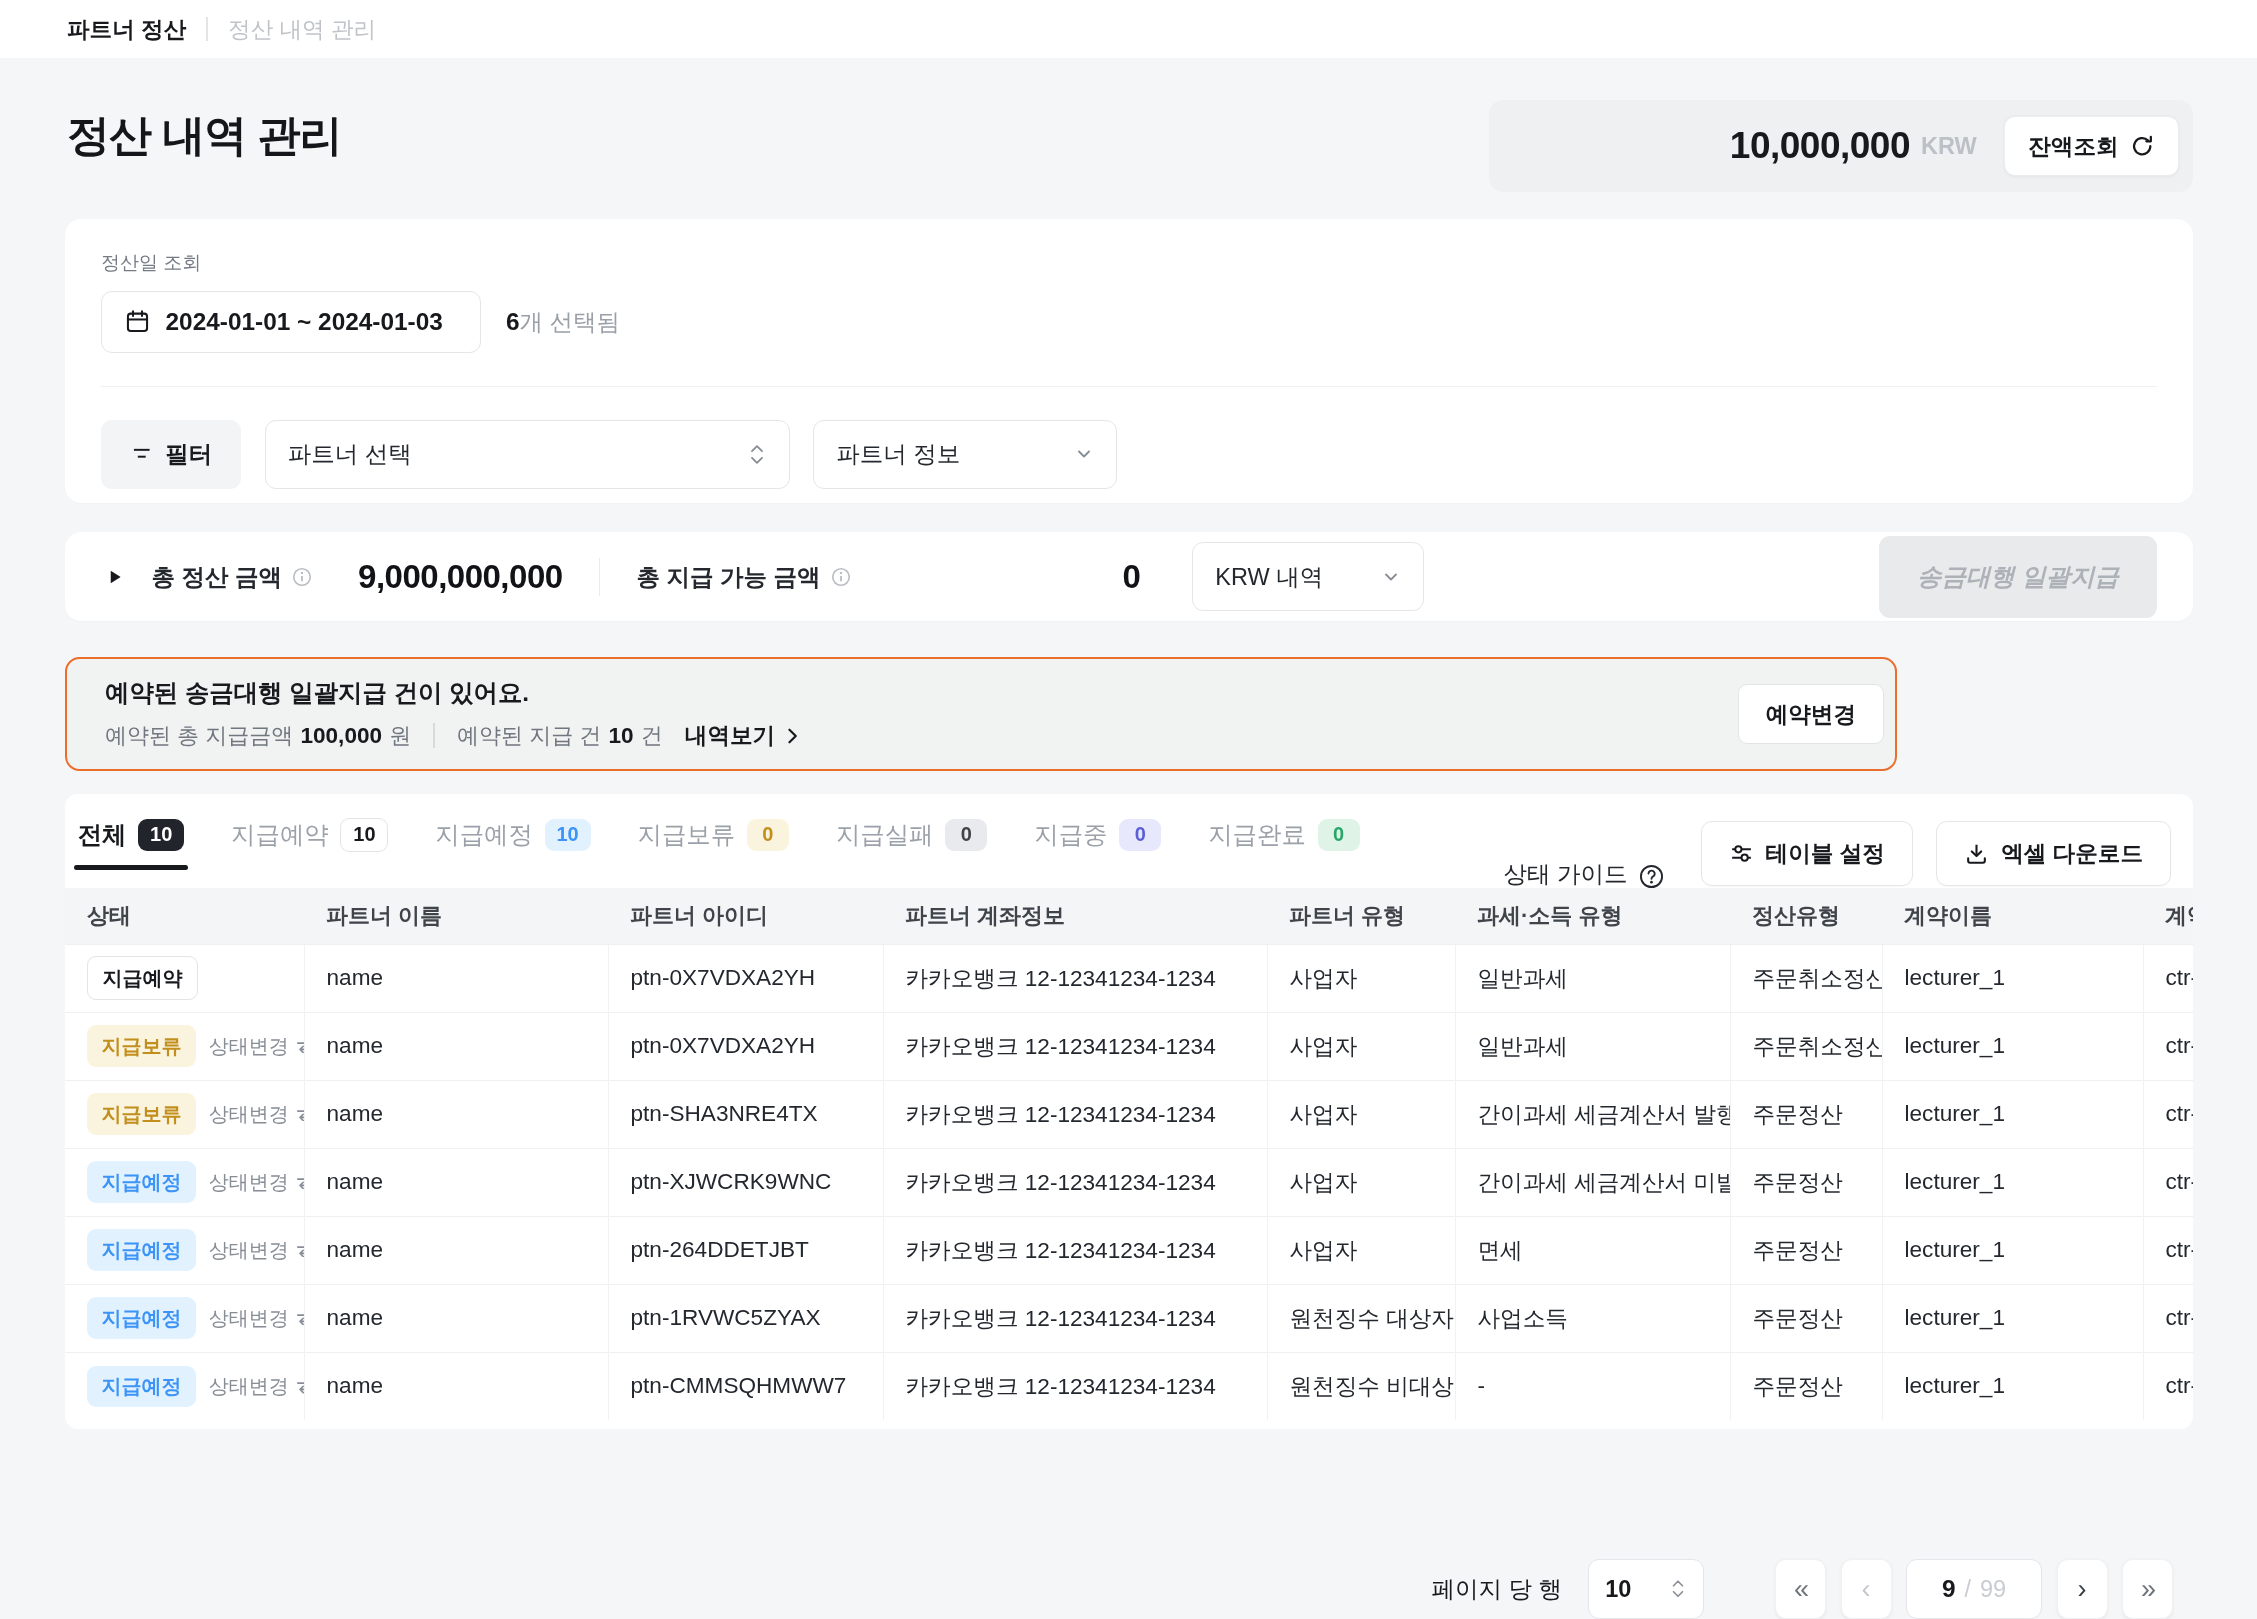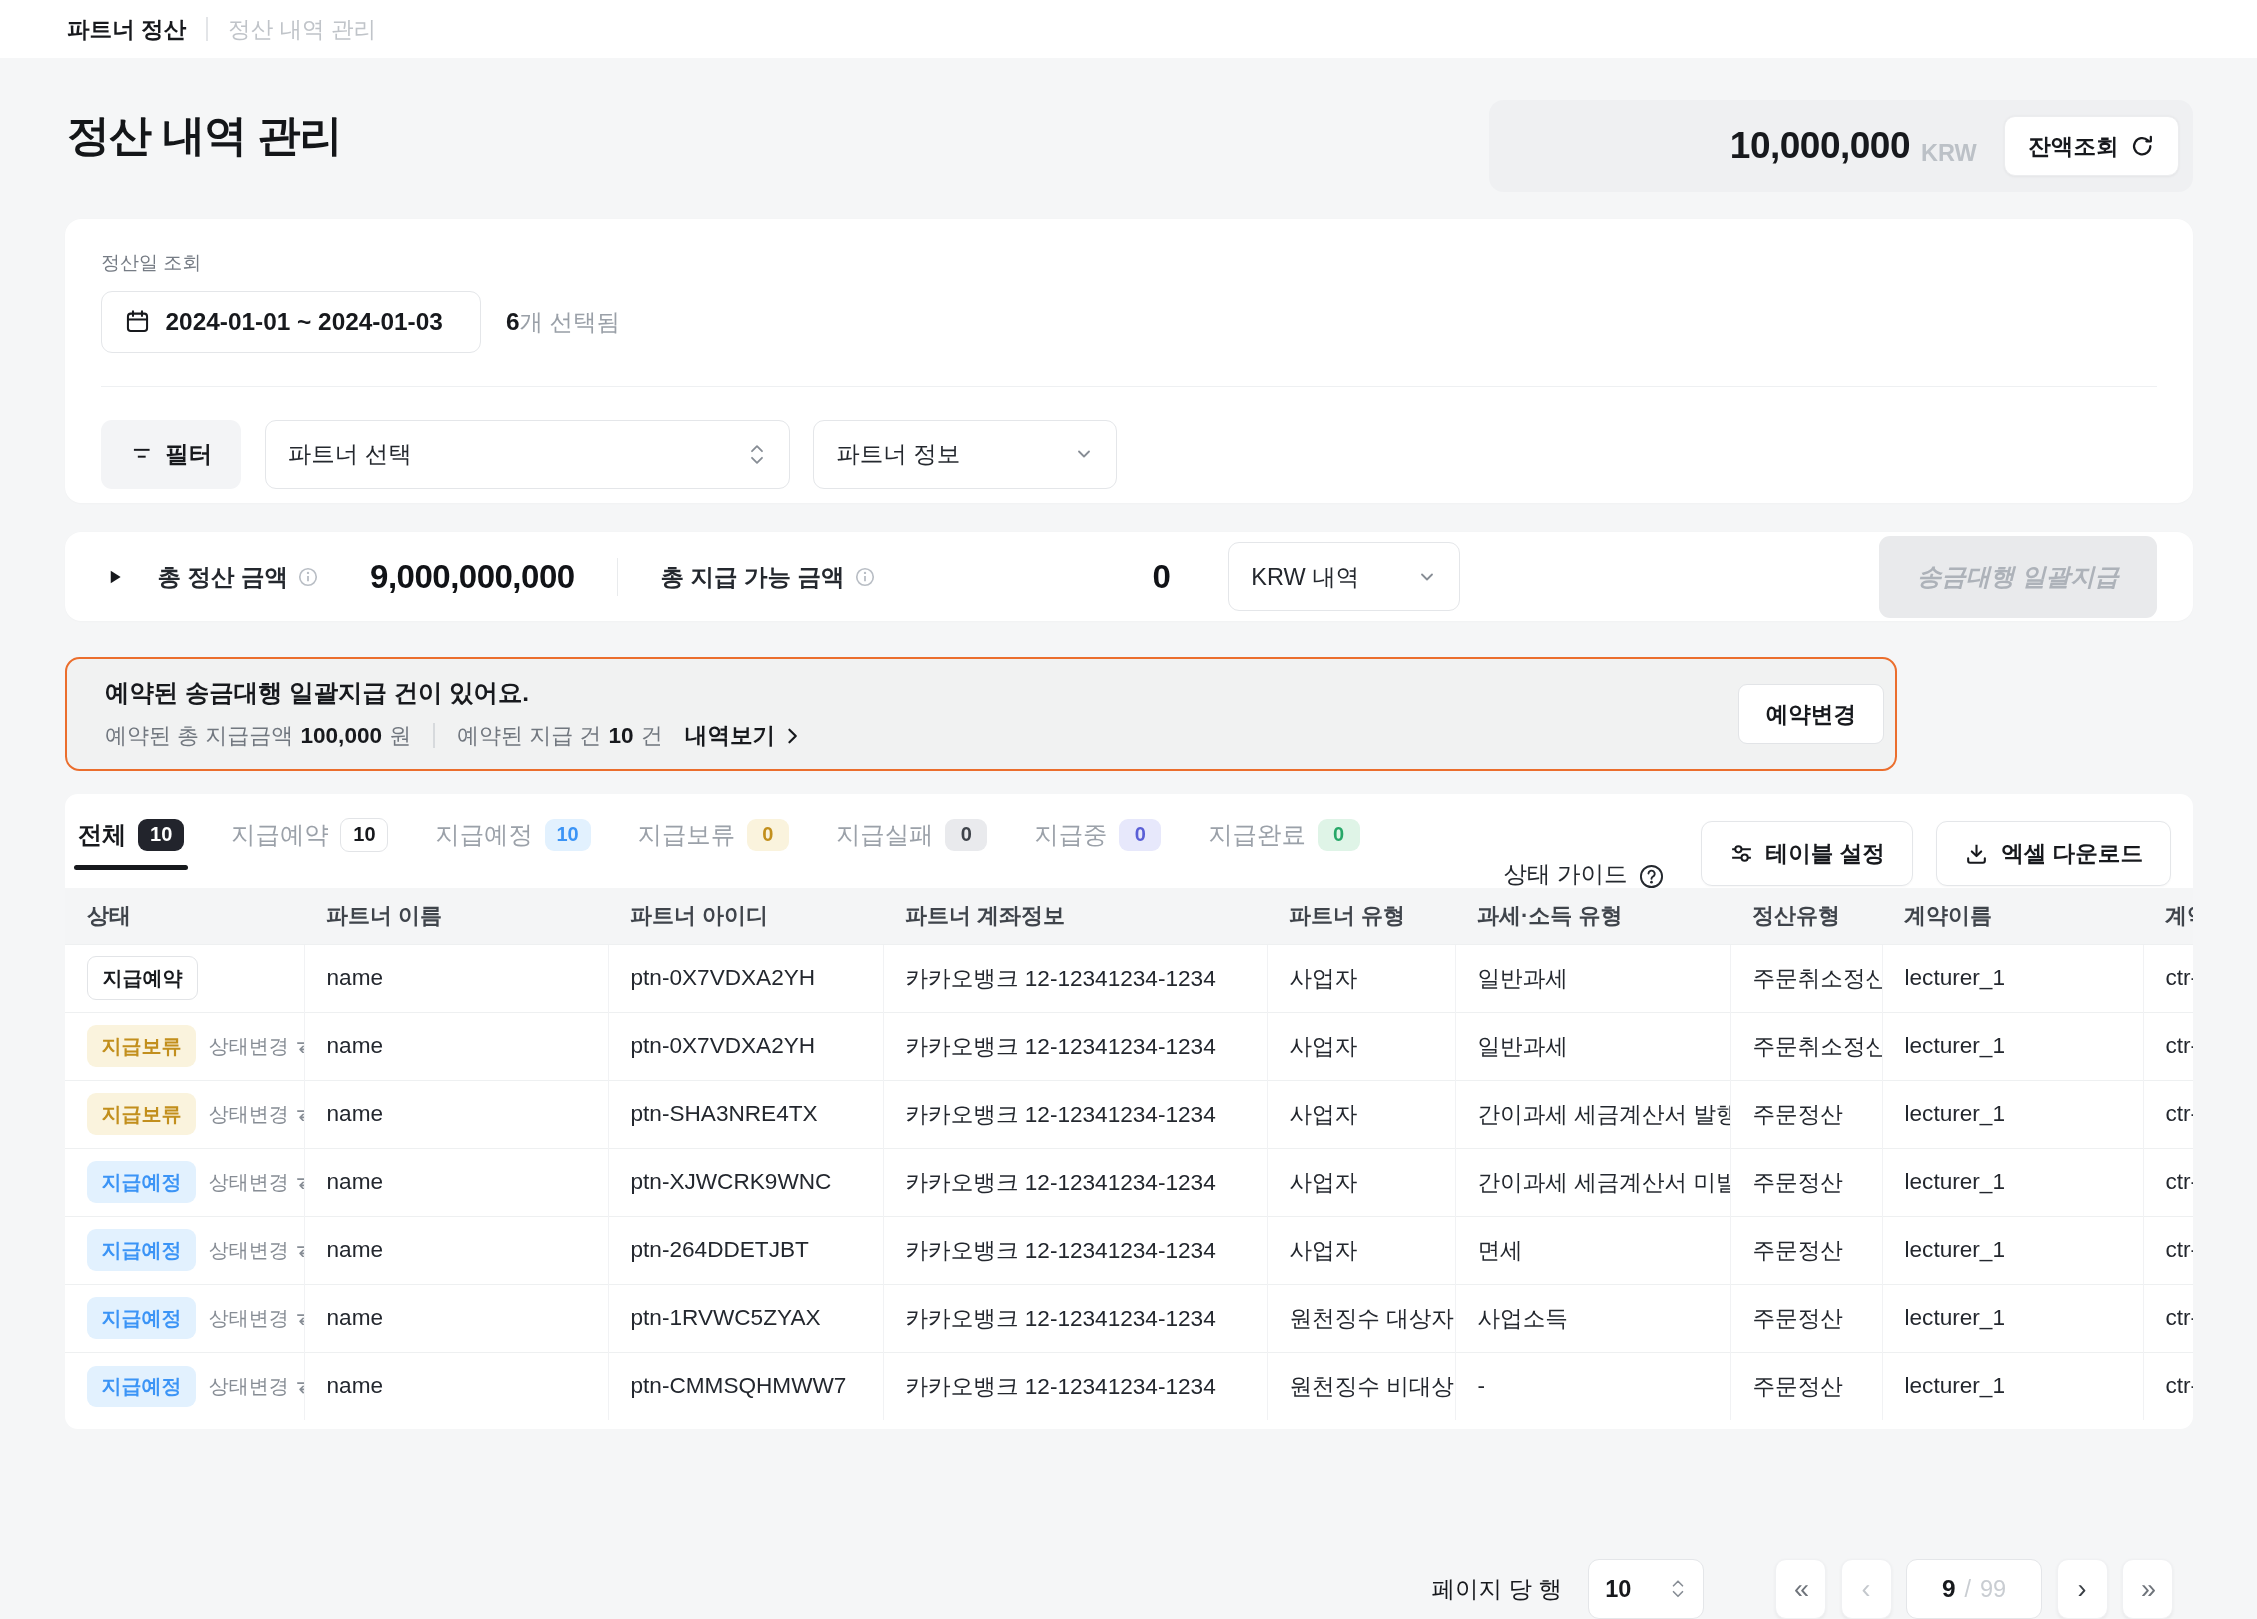--- a/index.html
+++ b/index.html
@@ -19,21 +19,21 @@
 
   
   .page-title { position:absolute; left:67px; top:107px; font-size:43px; font-weight:800; letter-spacing:-0.9px; color:#141619; }
 
   .balance-card { position:absolute; left:1489px; top:100px; width:704px; height:92px;
                   background:#EFF0F2; border-radius:14.5px; display:flex; align-items:center; padding:0 14.5px 0 31px; }
   .balance-labels { display:flex; flex-direction:column; gap:8.1px; }
   .balance-title { font-size:21px; font-weight:700; color:#23262B; }
   .balance-account { display:flex; align-items:center; gap:9px; font-size:19px; color:#9AA0A8; }
   .copy-chip { width:27px; height:27px; border-radius:6.3px; background:#FAFAFB; display:flex; align-items:center; justify-content:center; }
-  .balance-amount-wrap { margin-left:auto; display:flex; align-items:flex-end; }
+  .balance-amount-wrap { margin-left:auto; display:flex; align-items:center; }
   .balance-amount { font-size:37px; font-weight:800; color:#17191D; letter-spacing:-0.5px; }
   .balance-currency { font-size:23.5px; font-weight:600; color:#BCC1C7; margin-left:11px; }
   .refresh-btn { margin-left:27px; height:60px; padding:0 23.5px; background:#FFFFFF; border:0.9px solid #ECEDEF;
                  border-radius:11px; display:flex; align-items:center; gap:11px; font-size:22.6px; font-weight:700; color:#17191D;
                  box-shadow:0 0.9px 2.7px rgba(0,0,0,0.05); cursor:pointer; }
 
   
   .filter-card { position:absolute; left:65px; top:219px; width:2128px; height:284px; background:#FFFFFF;
                  border-radius:16.3px; padding:31px 36px 0 36px; box-shadow:0 0.9px 1.8px rgba(0,0,0,0.02); }
   .field-label { font-size:19px; color:#767C85; }
@@ -46,21 +46,21 @@
   .filter-row { display:flex; align-items:center; gap:23.5px; }
   .filter-btn { height:69px; padding:0 29px; background:#F3F4F6; border-radius:11px; display:flex; align-items:center; gap:11.8px;
                 font-size:23.5px; font-weight:600; color:#17191D; cursor:pointer; }
   .dropdown { height:69px; border:1.8px solid #E4E6E9; border-radius:11px; background:#fff; display:flex; align-items:center;
               justify-content:space-between; padding:0 22px; font-size:23.5px; color:#24282E; cursor:pointer; }
   .dd-category { width:304px; }
   .dd-partner { width:525px; }
 
   
   .summary-card { position:absolute; left:65px; top:532px; width:2128px; height:89px; background:#FFFFFF; border-radius:16.3px;
-                  display:flex; align-items:center; padding:0 36px 0 43px; box-shadow:0 0.9px 1.8px rgba(0,0,0,0.02);gap:6px; }
+                  display:flex; align-items:center; padding:0 36px 0 43px; box-shadow:0 0.9px 1.8px rgba(0,0,0,0.02); }
   .sum-label { display:flex; align-items:center; gap:9px; font-size:23.5px; font-weight:600; color:#24282E; }
   .sum-value { font-size:33px; font-weight:800; color:#111317; letter-spacing:-0.5px; }
   .v1 { margin-left:45px; }
   .vdiv { width:1.8px; height:38px; background:#E9EBED; margin:0 36px; }
   .v0 { margin-left:271px; }
   .dd-currency { width:232px; height:69px; margin-left:52px; font-weight:500; }
   .bulk-btn { margin-left:auto; height:82px; padding:0 38px; background:#E9EAEC; border:none; border-radius:11px;
               font-size:24.4px; font-weight:600; color:#ADB2B9; font-family:inherit;font-style:italic; }
   .caret-right { margin-right:29px; }
 

